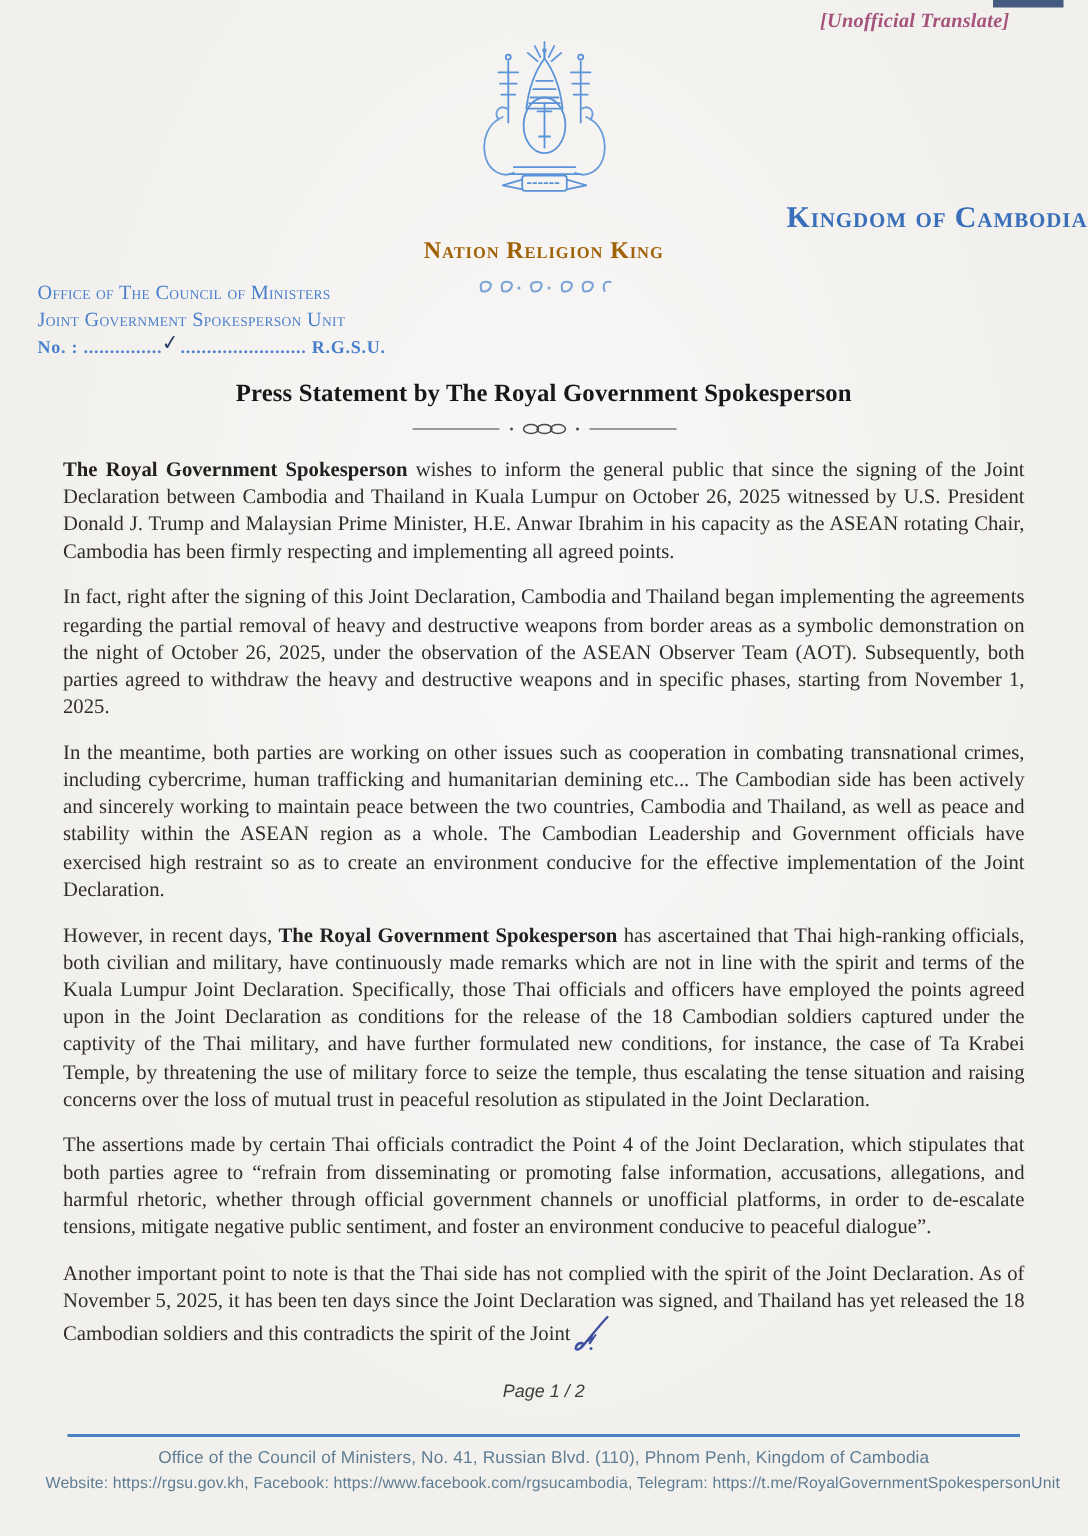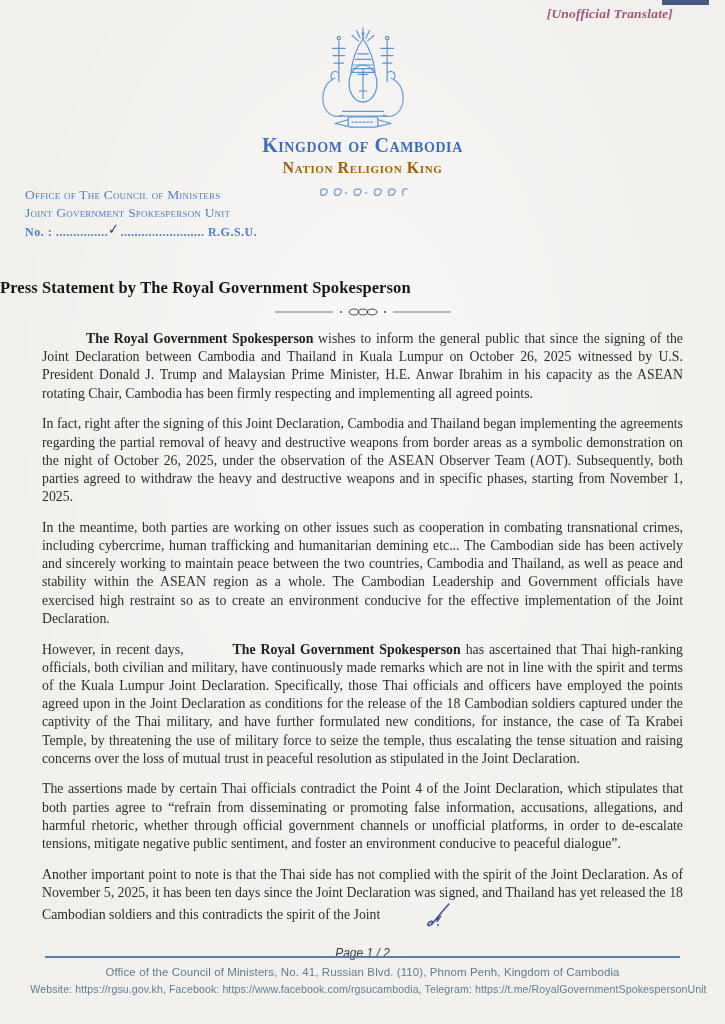--- a/index.html
+++ b/index.html
@@ -25,21 +25,21 @@
     font-style: italic; font-weight: bold;
     font-size: 13.5px; color: #a5537b;
     letter-spacing: .2px;
     margin-left: 12px;
   }
   .center-col { text-align: center; padding-top: 26px; }
   .emblem { display: block; margin: 0 auto; }
   .kingdom-title {
     font-variant: small-caps; font-weight: bold;
     color: #3a6fba; font-size: 20px; line-height: 24px;
-    letter-spacing: .6px; margin-top: 3px;
+    letter-spacing: .6px; margin-top: 3px; text-align: right;
   }
   .motto {
     font-variant: small-caps; font-weight: bold;
     color: #a16207; font-size: 16px; line-height: 20px;
     letter-spacing: .6px; margin-top: 1px;
   }
   .khmer-orn { margin-top: 6px; }
   .office-block {
     position: absolute; left: 25px; top: 186px;
     text-align: left;
@@ -53,32 +53,32 @@
     color: #4a7fcb; font-weight: bold;
     font-size: 12px; line-height: 16px; margin-top: 2px;
     letter-spacing: .5px;
   }
   .no-check {
     display: inline-block; color: #2d3e6b;
     font-size: 14px; transform: rotate(-6deg) translateY(-2px);
     font-family: "DejaVu Sans", sans-serif;
   }
   .doc-title {
-    text-align: left; font-weight: bold;
+    text-align: center; font-weight: bold;
     font-size: 16.5px; color: #171717;
-    margin-top: 76px; letter-spacing: .1px;
+    margin-top: 50px; letter-spacing: .1px;
   }
   .divider-wrap { display: flex; justify-content: center; margin-top: 9px; }
   .body-text {
     padding: 0 42px; margin-top: 13px;
     text-align: justify;
     font-size: 13.8px; line-height: 18.2px; color: #2f2d2b;
   }
   .body-text p { margin: 0 0 12.5px 0; }
-  .body-text b { color: #232120; margin-left: 44px; }
+  .body-text b { color: #232120; }
   .sig-mark {
     display: inline-block; vertical-align: -9px; margin-left: 2px;
   }
   .page-num {
     text-align: center; font-family: "Liberation Sans", sans-serif;
     font-size: 12px; color: #3e3e3e; margin-top: 1px; font-style: italic;
   }
   .footer { position: absolute; top: 956px; left: 0; right: 0; }
   .footer-rule {
     border: 0; border-top: 2px solid #4a82c3;

